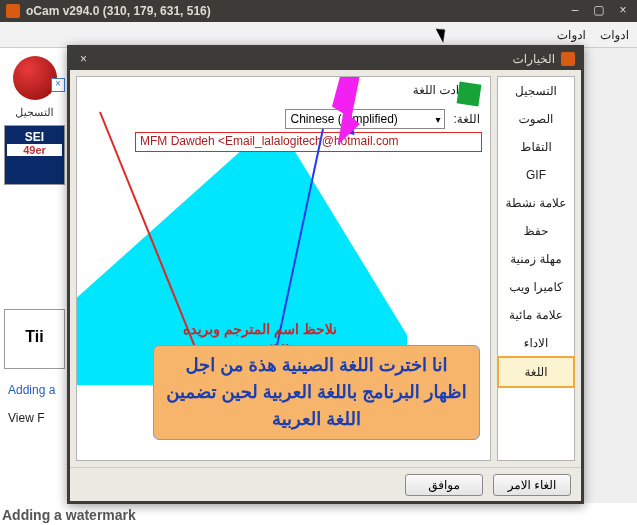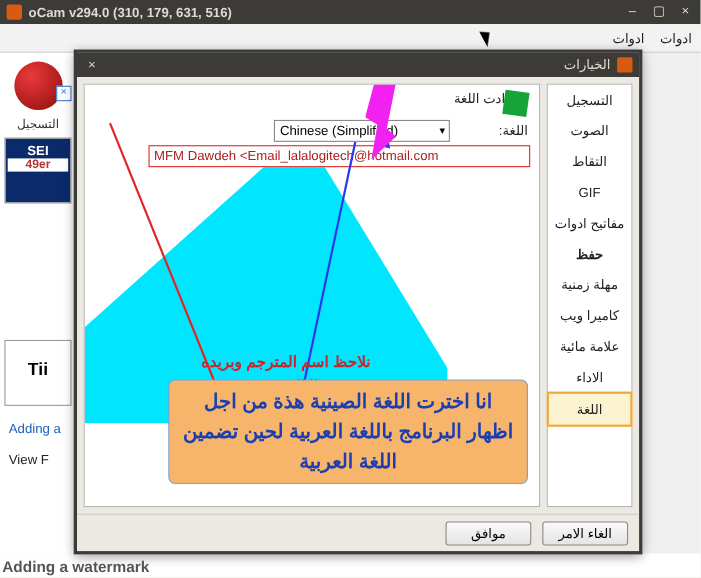--- a/index.html
+++ b/index.html
@@ -31,27 +31,27 @@
   
   .dialog { position: absolute; left: 67px; top: 23px; width: 517px; height: 459px; background: #ece9e3; border: 3px solid #3c3b37; box-shadow: 0 2px 10px rgba(0,0,0,0.4); }
   .dlg-titlebar { background: #3c3b37; color: #dfdbd2; height: 22px; display: flex; align-items: center; padding: 0 6px; direction: rtl; }
   .dlg-titlebar .icon-slot { width: 14px; height: 14px; background: #d95b12; border-radius: 2px; margin-left: 6px; }
   .dlg-titlebar .title { flex: 1; font-weight: normal; }
   .dlg-titlebar .close-x { color: #dfdbd2; cursor: pointer; padding: 0 4px; }
 
   .dlg-body { display: flex; height: 397px; direction: rtl; }
   .category-list { width: 78px; background: #fff; border: 1px solid #b5b5b5; margin: 6px 6px 6px 0; }
   .cat-item { padding: 7px 4px; text-align: center; color: #222; cursor: pointer; }
-  .cat-item.bold { font-weight: bold; }
+  .cat-item.bold { font-weight: normal; }
   .cat-item.selected { background: #fcf4d0; border: 2px solid #f2a93b; margin: -1px; }
 
   .content-pane { flex: 1; background: #fff; border: 1px solid #b5b5b5; margin: 6px; position: relative; overflow: hidden; }
   .fieldset-label { position: absolute; top: 6px; right: 10px; background: #fff; padding: 0 4px; color: #222; z-index: 2; }
   .lang-row { position: absolute; top: 32px; right: 10px; display: flex; align-items: center; gap: 8px; direction: rtl; z-index: 2; }
-  .lang-label { color: #222; margin-left: 36px; }
+  .lang-label { color: #222; }
   .lang-select { width: 160px; height: 20px; border: 1px solid #888; background: #fff; display: flex; align-items: center; padding: 0 4px; direction: ltr; }
   .lang-select .arrow { margin-left: auto; font-size: 10px; }
   .translator-box { position: absolute; top: 55px; left: 58px; right: 8px; height: 20px; border: 1.5px solid #e02727; color: #aa2020; direction: ltr; padding: 1px 4px; background: #fff; z-index: 2; }
 
   
   .cyan-wedge { position: absolute; top: 58px; left: 0; width: 330px; height: 250px; background: #00e6ff; clip-path: polygon(55% 0%, 63% 0%, 100% 80%, 100% 100%, 0% 100%, 0% 65%); z-index: 1; }
   .annot-text1 { position: absolute; top: 218px; left: 88px; width: 190px; color: #c9262b; font-weight: bold; font-size: 14px; text-align: center; direction: rtl; z-index: 3; line-height: 1.5; margin-top: 24px; }
   .orange-box { position: absolute; bottom: 20px; left: 76px; right: 10px; background: #f7b46b; border: 1px solid #7aa0d8; border-radius: 6px; padding: 6px 10px; color: #1b3fb0; font-weight: bold; font-size: 18px; text-align: center; direction: rtl; line-height: 1.5; z-index: 3; }
   .blue-line { position: absolute; top: 52px; left: 245px; width: 2px; height: 260px; background: #2838ef; transform: rotate(12deg); transform-origin: top; z-index: 3; }
   .blue-arrowhead { position: absolute; top: 45px; left: 269px; width: 0; height: 0; border-left: 5px solid transparent; border-right: 5px solid transparent; border-bottom: 12px solid #2838ef; transform: rotate(12deg); z-index: 3; }
@@ -106,21 +106,21 @@
       <span class="title">الخيارات</span>
       <span class="close-x">×</span>
     </div>
 
     <div class="dlg-body">
       <div class="category-list" id="cat-list">
           <div class="cat-item">التسجيل</div>
           <div class="cat-item">الصوت</div>
           <div class="cat-item">التقاط</div>
           <div class="cat-item">GIF</div>
-          <div class="cat-item">مفاتيح ادوات</div>
+          <div class="cat-item">علامة نشطة</div>
           <div class="cat-item bold">حفظ</div>
           <div class="cat-item">مهلة زمنية</div>
           <div class="cat-item">كاميرا ويب</div>
           <div class="cat-item">علامة مائية</div>
           <div class="cat-item">الاداء</div>
           <div class="cat-item selected">اللغة</div>
         </div>
 
       <div class="content-pane">
         <div class="cyan-wedge"></div>

